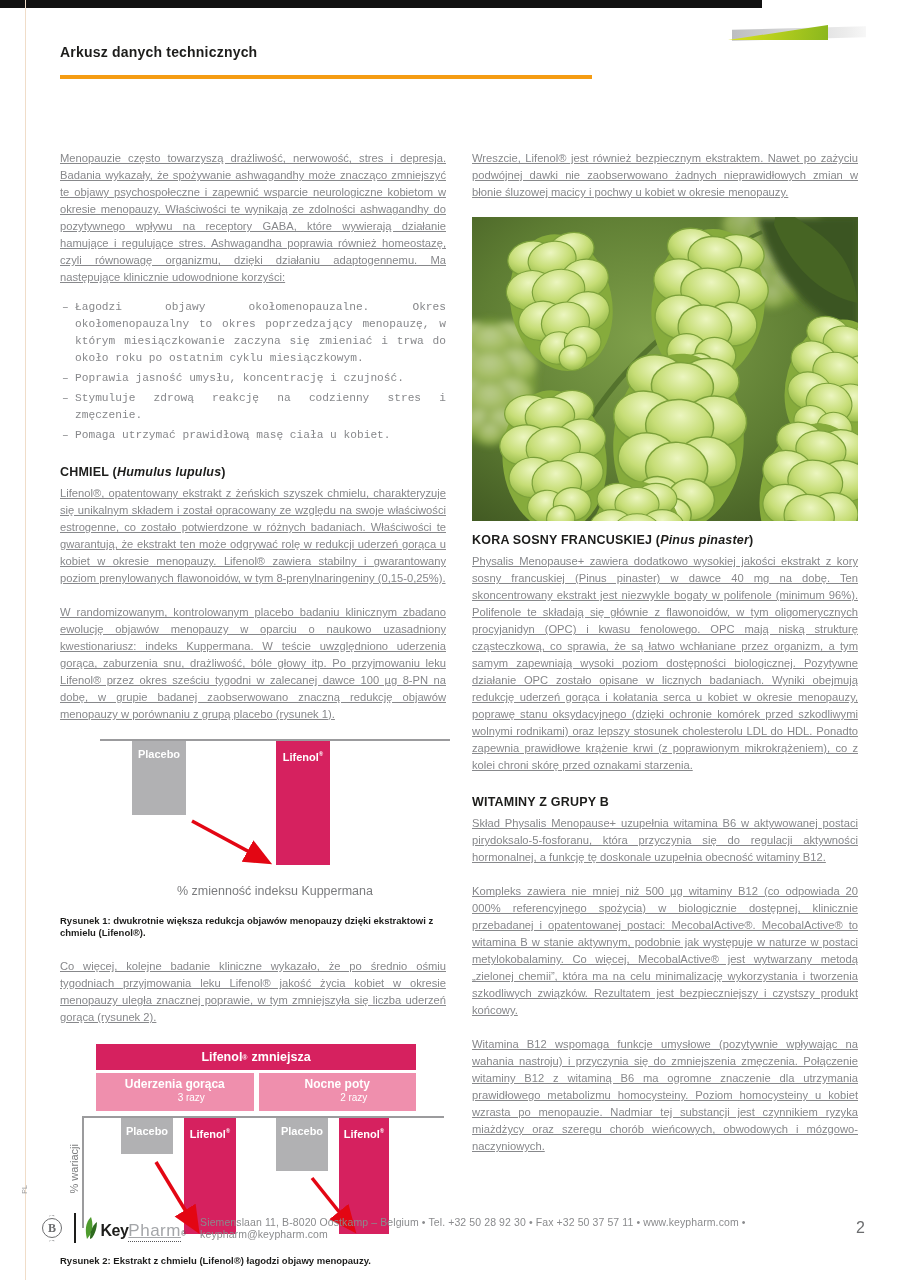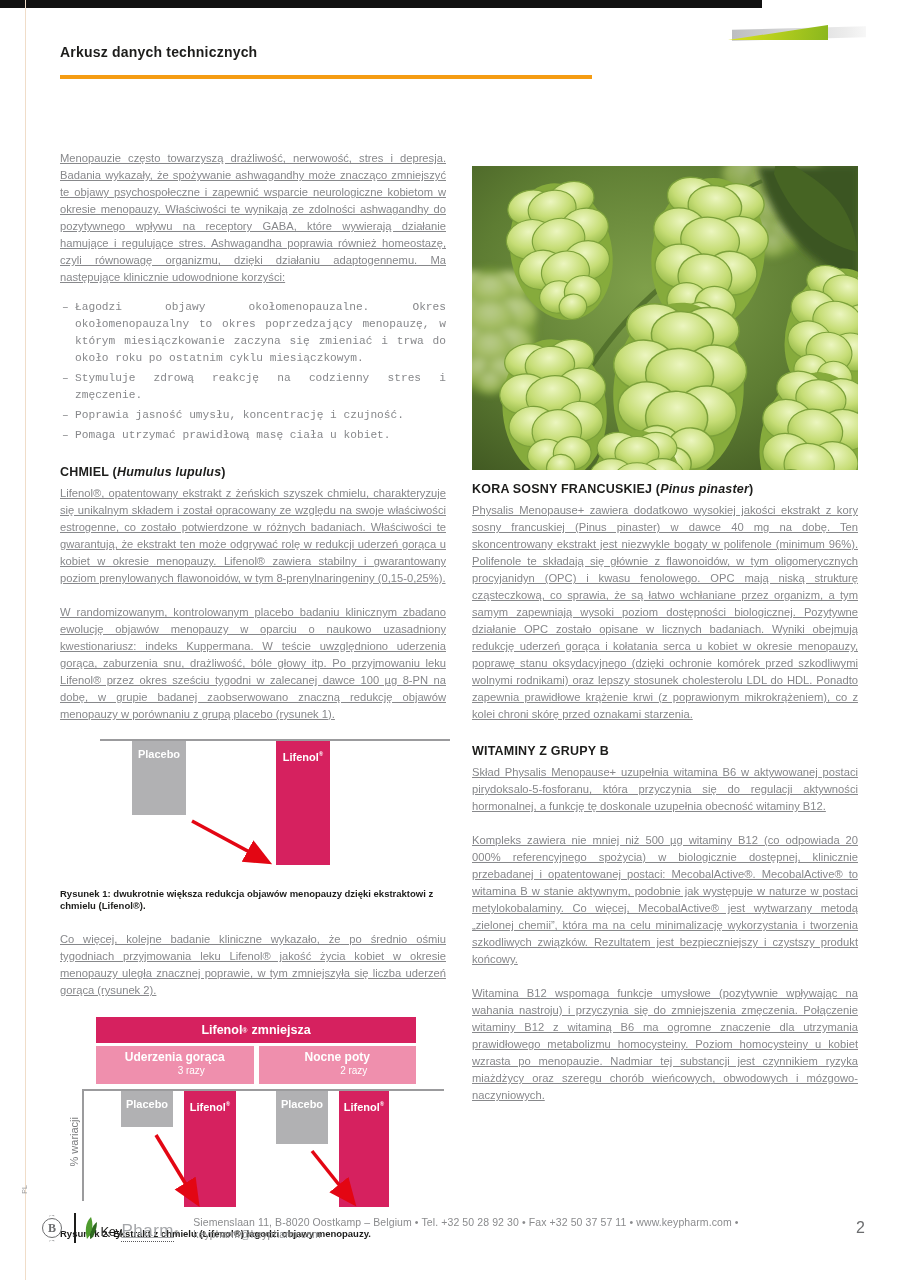--- a/index.html
+++ b/index.html
@@ -77,21 +77,21 @@
 
   
   .footer { position:absolute; left:40px; top:1206px; width:825px; height:44px; display:flex; align-items:center; }
   .bcorp { width:24px; height:30px; display:flex; align-items:center; justify-content:center; flex-direction:column; color:#6d6e70; }
   .bcorp .circ { width:20px; height:20px; border:1.5px solid #6d6e70; border-radius:50%;
     display:flex; align-items:center; justify-content:center; font-family:"Liberation Serif",serif; font-weight:bold; font-size:12px; }
   .bcorp .tiny { font-size:4px; letter-spacing:0.5px; line-height:5px; }
   .fdiv { width:1.5px; height:30px; background:#1d1d1b; margin:0 8px 0 10px; }
   .kplogo { display:flex; align-items:baseline; white-space:nowrap; margin-right:14px; }
   .kp-leaf { margin-right:3px; position:relative; top:3px; }
-  .kp-key { font-weight:normal; font-size:13px; color:#1d1d1b; letter-spacing:-0.5px; }
+  .kp-key { font-weight:bold; font-size:16px; color:#1d1d1b; letter-spacing:-0.5px; }
   .kp-pharm { font-size:17px; color:#a4a6a9; letter-spacing:0.5px; border-bottom:1px dotted #58585b;text-decoration:underline; }
   .kp-reg { font-size:7px; color:#58585b; vertical-align:9px; }
   .f-address { font-size:10.5px; color:#8a8b8d; letter-spacing:0.1px; flex:1; }
   .f-page { font-size:16px; color:#6b6c6e; margin-left:10px; }
   .side-mark { position:absolute; left:20px; top:1186px; font-size:7px; color:#9a9b9d; transform:rotate(-90deg); }
 </style>
 </head>
 <body>
 
 <div class="page">
@@ -106,22 +106,22 @@
       <div class="swoosh-gray"></div>
       <div class="swoosh-green"></div>
     </div>
   </div>
 
   <div class="col col-left">
     <p class="body">Menopauzie często towarzyszą drażliwość, nerwowość, stres i depresja. Badania wykazały, że spożywanie ashwagandhy może znacząco zmniejszyć te objawy psychospołeczne i zapewnić wsparcie neurologiczne kobietom w okresie menopauzy. Właściwości te wynikają ze zdolności ashwagandhy do pozytywnego wpływu na receptory GABA, które wywierają działanie hamujące i regulujące stres. Ashwagandha poprawia również homeostazę, czyli równowagę organizmu, dzięki działaniu adaptogennemu. Ma następujące klinicznie udowodnione korzyści:</p>
 
     <ul class="dash">
       <li>Łagodzi objawy okołomenopauzalne. Okres okołomenopauzalny to okres poprzedzający menopauzę, w którym miesiączkowanie zaczyna się zmieniać i trwa do około roku po ostatnim cyklu miesiączkowym.</li>
+      <li>Poprawia jasność umysłu, koncentrację i czujność.</li>
       <li>Stymuluje zdrową reakcję na codzienny stres i zmęczenie.</li>
-      <li>Poprawia jasność umysłu, koncentrację i czujność.</li>
       <li>Pomaga utrzymać prawidłową masę ciała u kobiet.</li>
     </ul>
 
     <h3 class="sec"><span>CHMIEL (</span><span class="latin">Humulus lupulus</span><span>)</span></h3>
     <p class="body">Lifenol®, opatentowany ekstrakt z żeńskich szyszek chmielu, charakteryzuje się unikalnym składem i został opracowany ze względu na swoje właściwości estrogenne, co zostało potwierdzone w różnych badaniach. Właściwości te gwarantują, że ekstrakt ten może odgrywać rolę w redukcji uderzeń gorąca u kobiet w okresie menopauzy. Lifenol® zawiera stabilny i gwarantowany poziom prenylowanych flawonoidów, w tym 8-prenylnaringeniny (0,15-0,25%).</p>
     <p class="body" style="margin-top:17px;">W randomizowanym, kontrolowanym placebo badaniu klinicznym zbadano ewolucję objawów menopauzy w oparciu o naukowo uzasadniony kwestionariusz: indeks Kuppermana. W teście uwzględniono uderzenia gorąca, zaburzenia snu, drażliwość, bóle głowy itp. Po przyjmowaniu leku Lifenol® przez okres sześciu tygodni w zalecanej dawce 100 µg 8-PN na dobę, w grupie badanej zaobserwowano znaczną redukcję objawów menopauzy w porównaniu z grupą placebo (rysunek 1).</p>
 
     <div class="fig1">
       <div class="axis-h"></div>
       <div class="plot">
@@ -133,20 +133,21 @@
         </div>
         <svg class="arrow-svg" width="350" height="132">
           <defs>
             <marker id="ah1" markerWidth="9" markerHeight="9" refX="6" refY="3.5" orient="auto">
               <path d="M0,0 L8,3.5 L0,7 Z" fill="#e30613"></path>
             </marker>
           </defs>
           <line x1="92" y1="80" x2="166" y2="120" stroke="#e30613" stroke-width="3.5" marker-end="url(#ah1)"></line>
         </svg>
       </div>
+      <div class="axis-caption">% zmienność indeksu Kuppermana</div>
     </div>
     <p class="figcap">Rysunek 1: dwukrotnie większa redukcja objawów menopauzy dzięki ekstraktowi z chmielu (Lifenol®).</p>
 
     <p class="body" style="margin-top:19px;">Co więcej, kolejne badanie kliniczne wykazało, że po średnio ośmiu tygodniach przyjmowania leku Lifenol® jakość życia kobiet w okresie menopauzy uległa znacznej poprawie, w tym zmniejszyła się liczba uderzeń gorąca (rysunek 2).</p>
 
     <div class="fig2">
       <div class="f2-inner">
         <div class="f2-banner-main">
           <span>Lifenol</span>
             <sup>®</sup>
@@ -189,20 +190,21 @@
             <line x1="60" y1="44" x2="100" y2="110" stroke="#e30613" stroke-width="3.5" marker-end="url(#ah2)"></line>
             <line x1="216" y1="60" x2="256" y2="110" stroke="#e30613" stroke-width="3.5" marker-end="url(#ah2)"></line>
           </svg>
         </div>
       </div>
     </div>
     <p class="figcap">Rysunek 2: Ekstrakt z chmielu (Lifenol®) łagodzi objawy menopauzy.</p>
   </div>
 
   <div class="col col-right">
+    <p class="body">Wreszcie, Lifenol® jest również bezpiecznym ekstraktem. Nawet po zażyciu podwójnej dawki nie zaobserwowano żadnych nieprawidłowych zmian w błonie śluzowej macicy i pochwy u kobiet w okresie menopauzy.</p>
 
     <div class="photo">
       <svg viewBox="0 0 386 304" width="386" height="304">
         <defs>
           <radialGradient id="bgG" cx="45%" cy="40%" r="80%">
             <stop offset="0%" stop-color="#7fa04a"></stop>
             <stop offset="55%" stop-color="#5e7d33"></stop>
             <stop offset="100%" stop-color="#3d5420"></stop>
           </radialGradient>
           <radialGradient id="petG" cx="50%" cy="30%" r="75%">

